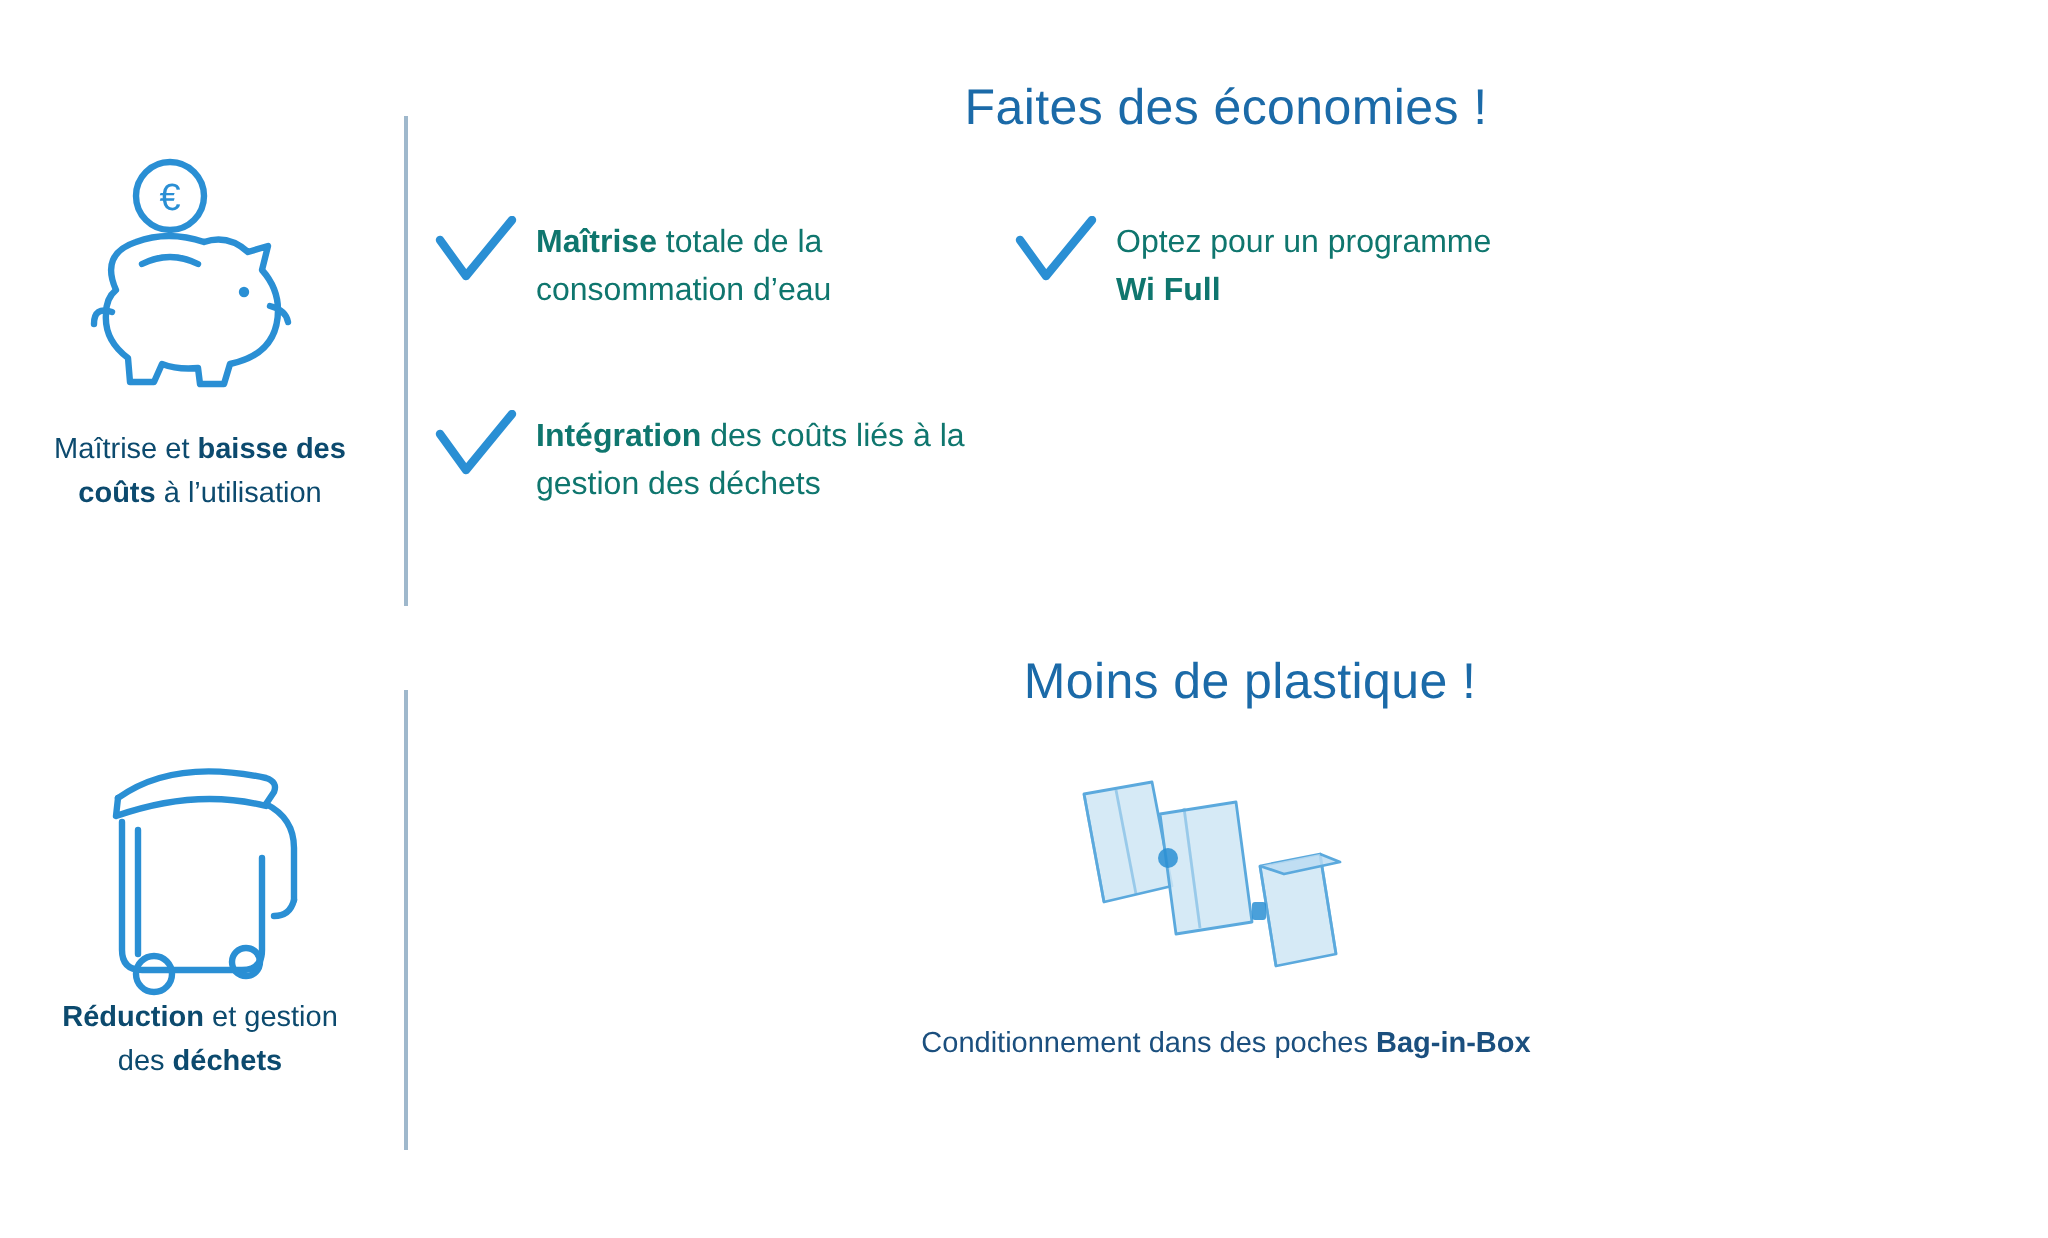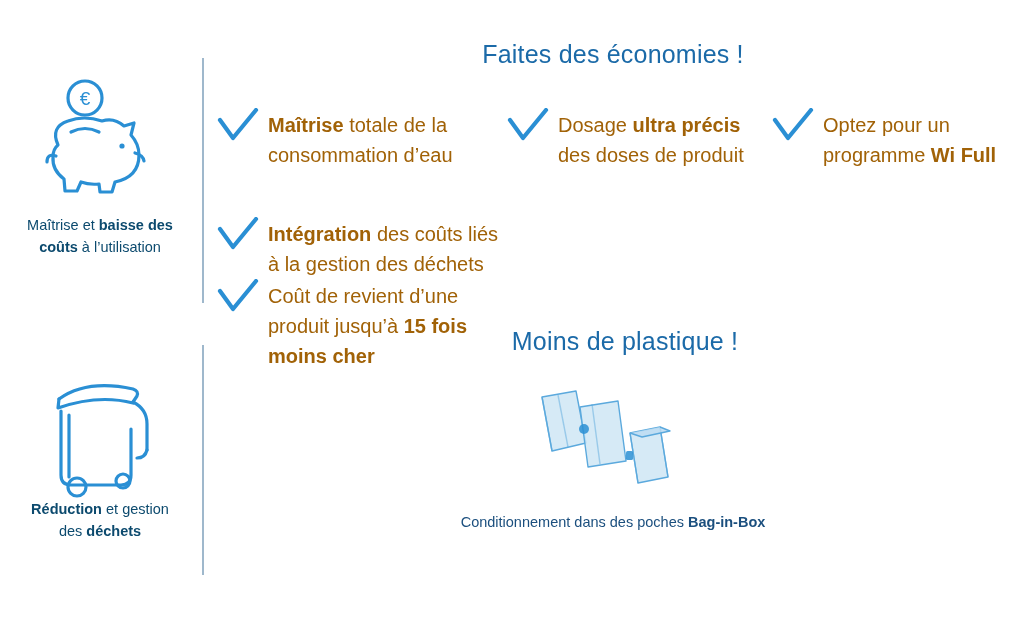--- a/index.html
+++ b/index.html
@@ -93,23 +93,23 @@
     display: flex;
     align-items: flex-start;
   }
   .eco-row.row2 { margin-top: 47px; flex-direction: column; }
 
   .item {
     display: flex;
     align-items: flex-start;
   }
   .item .txt {
-    font-size: 20px;
+    font-size: 16px;
     line-height: 1.5;
-    color: #a16207;
+    color: #0f766e;
     padding-top: 2px;
   }
   .item .txt b { font-weight: bold; }
 
   .c1 { width: 290px; }
   .c2 { width: 265px; }
   .c3 { width: 245px; }
 
   .check {
     flex: 0 0 auto;
@@ -223,28 +223,20 @@
 
         <div class="item c1">
           <span class="check">
             <svg width="44" height="36" viewBox="0 0 44 36" aria-hidden="true">
               <path d="M4 12 L17 30 L40 2" fill="none" stroke="#2a8fd4" stroke-width="4.2" stroke-linecap="round" stroke-linejoin="round"></path>
             </svg>
           </span>
           <span class="txt"><b>Maîtrise</b><span> totale de la consommation d’eau</span></span>
         </div>
 
-        <div class="item c2">
-          <span class="check">
-            <svg width="44" height="36" viewBox="0 0 44 36" aria-hidden="true">
-              <path d="M4 12 L17 30 L40 2" fill="none" stroke="#2a8fd4" stroke-width="4.2" stroke-linecap="round" stroke-linejoin="round"></path>
-            </svg>
-          </span>
-          <span class="txt"><span>Dosage </span><b>ultra précis</b><span> des doses de produit</span></span>
-        </div>
 
         <div class="item c3">
           <span class="check">
             <svg width="44" height="36" viewBox="0 0 44 36" aria-hidden="true">
               <path d="M4 12 L17 30 L40 2" fill="none" stroke="#2a8fd4" stroke-width="4.2" stroke-linecap="round" stroke-linejoin="round"></path>
             </svg>
           </span>
           <span class="txt"><span>Optez pour un programme </span><b>Wi Full</b></span>
         </div>
 
@@ -254,28 +246,20 @@
 
         <div class="item c1">
           <span class="check">
             <svg width="44" height="36" viewBox="0 0 44 36" aria-hidden="true">
               <path d="M4 12 L17 30 L40 2" fill="none" stroke="#2a8fd4" stroke-width="4.2" stroke-linecap="round" stroke-linejoin="round"></path>
             </svg>
           </span>
           <span class="txt"><b>Intégration</b><span> des coûts liés à la gestion des déchets</span></span>
         </div>
 
-        <div class="item c2">
-          <span class="check">
-            <svg width="44" height="36" viewBox="0 0 44 36" aria-hidden="true">
-              <path d="M4 12 L17 30 L40 2" fill="none" stroke="#2a8fd4" stroke-width="4.2" stroke-linecap="round" stroke-linejoin="round"></path>
-            </svg>
-          </span>
-          <span class="txt"><span>Coût de revient d’une produit jusqu’à </span><b>15 fois moins cher</b></span>
-        </div>
 
         <div class="item c3"></div>
 
       </div>
     </div>
 
     <div class="section-title title-plastic">Moins de plastique !</div>
 
     <div class="bib-block">
       <div class="bib-illu">

